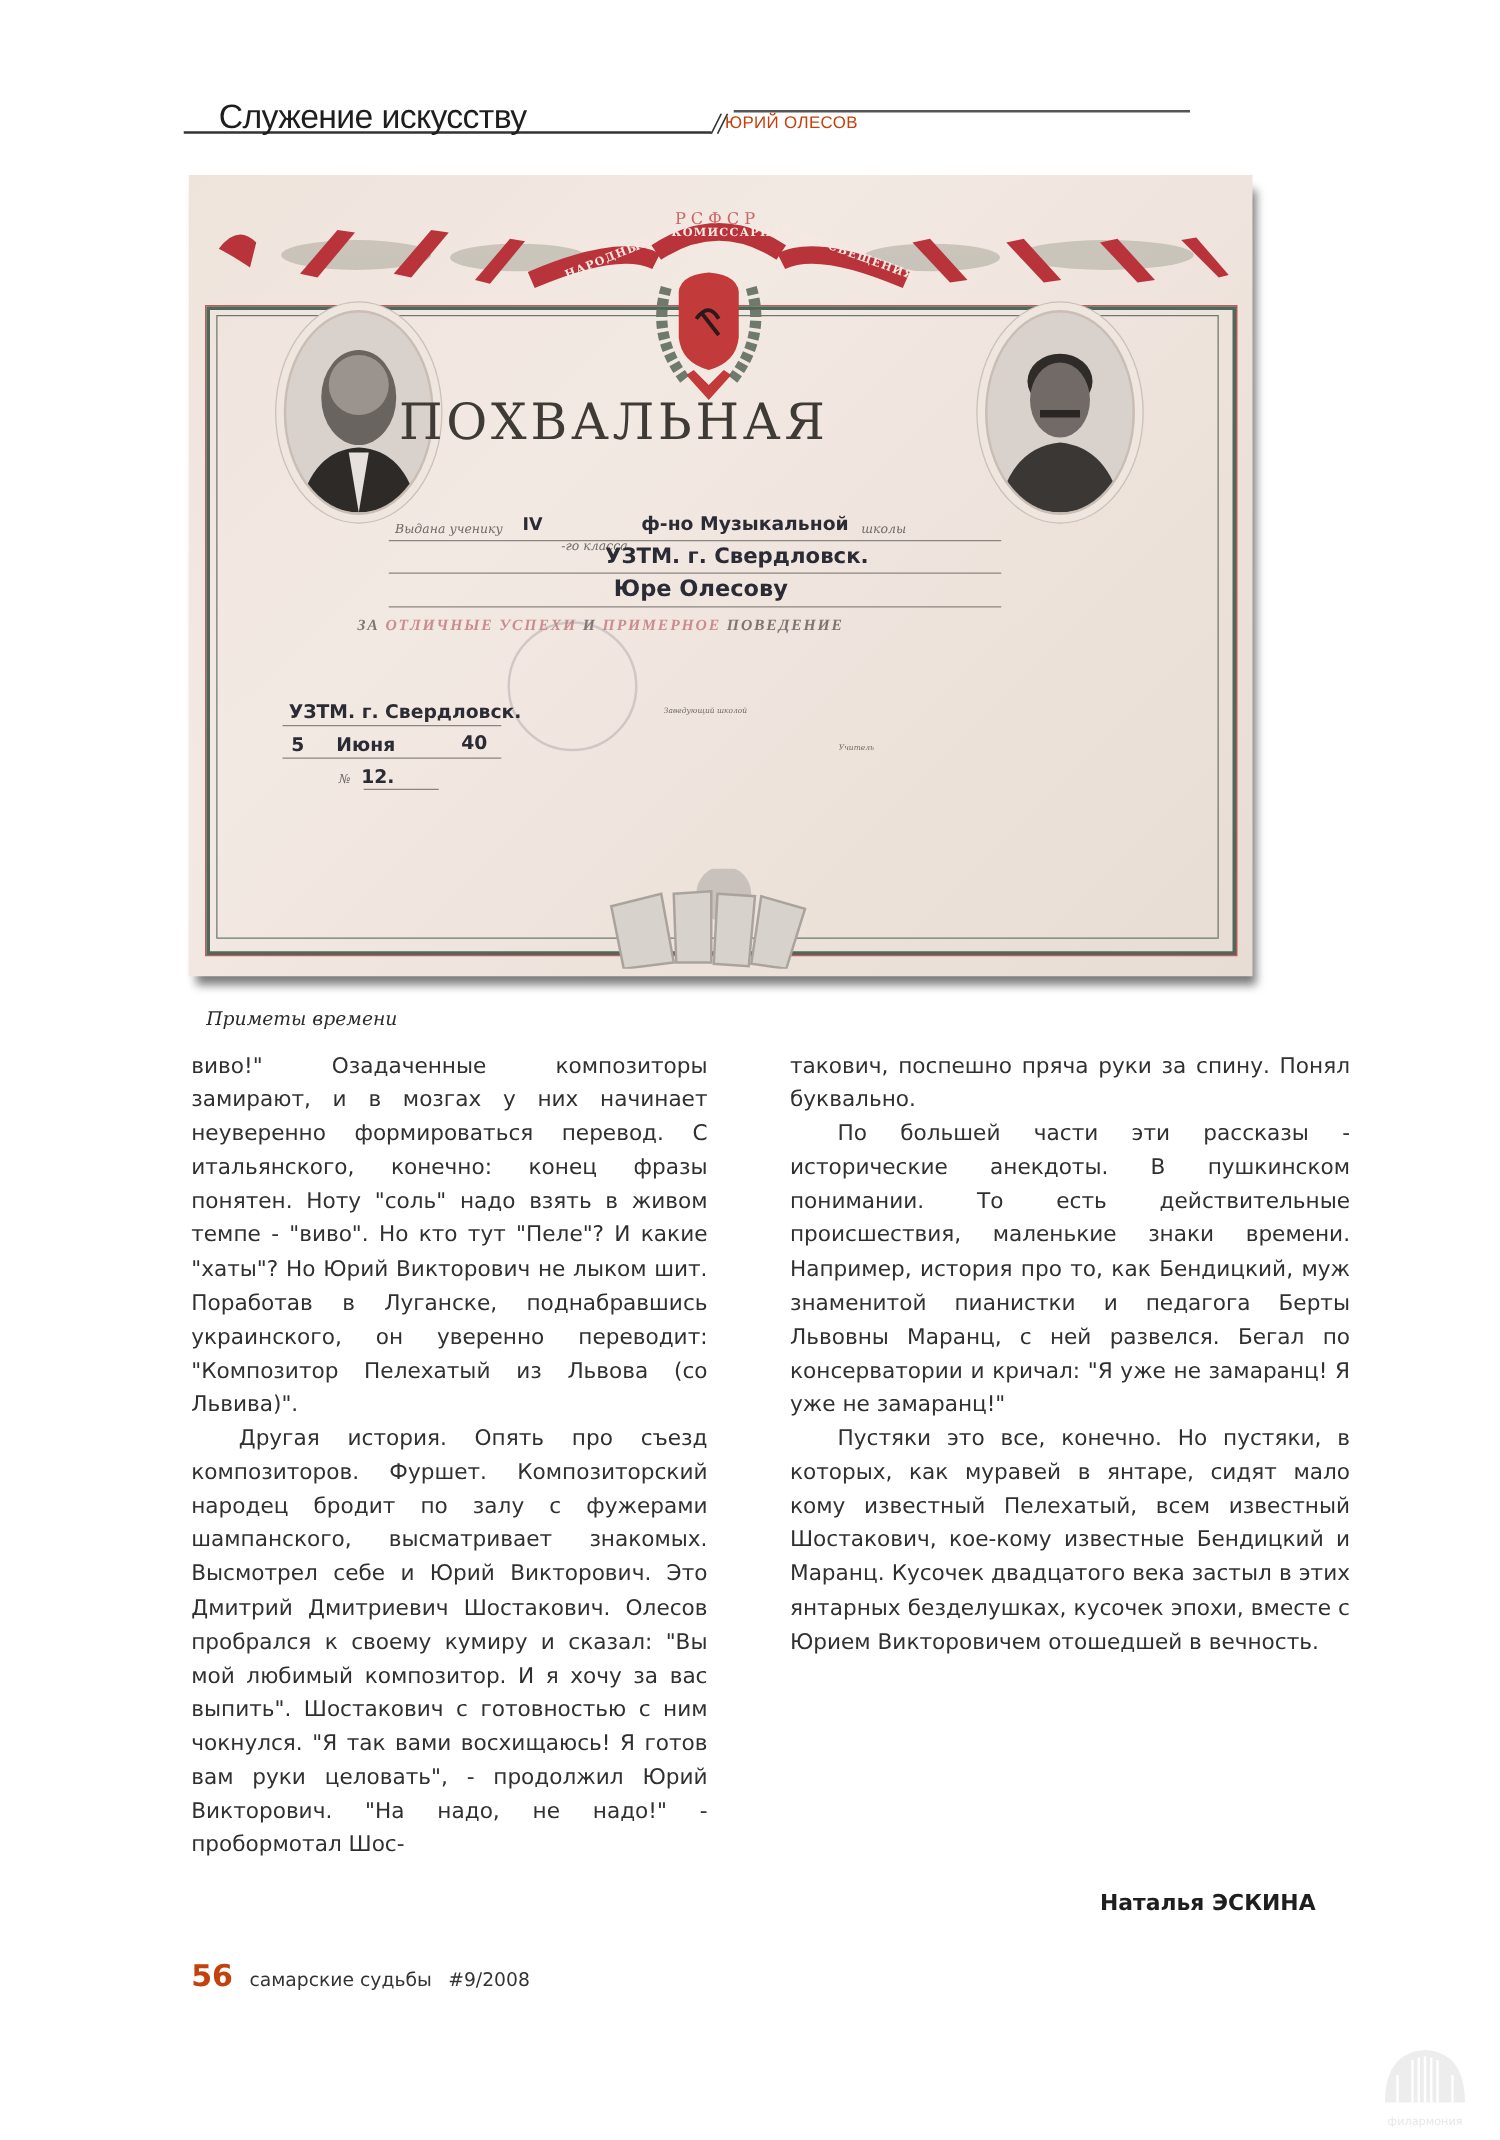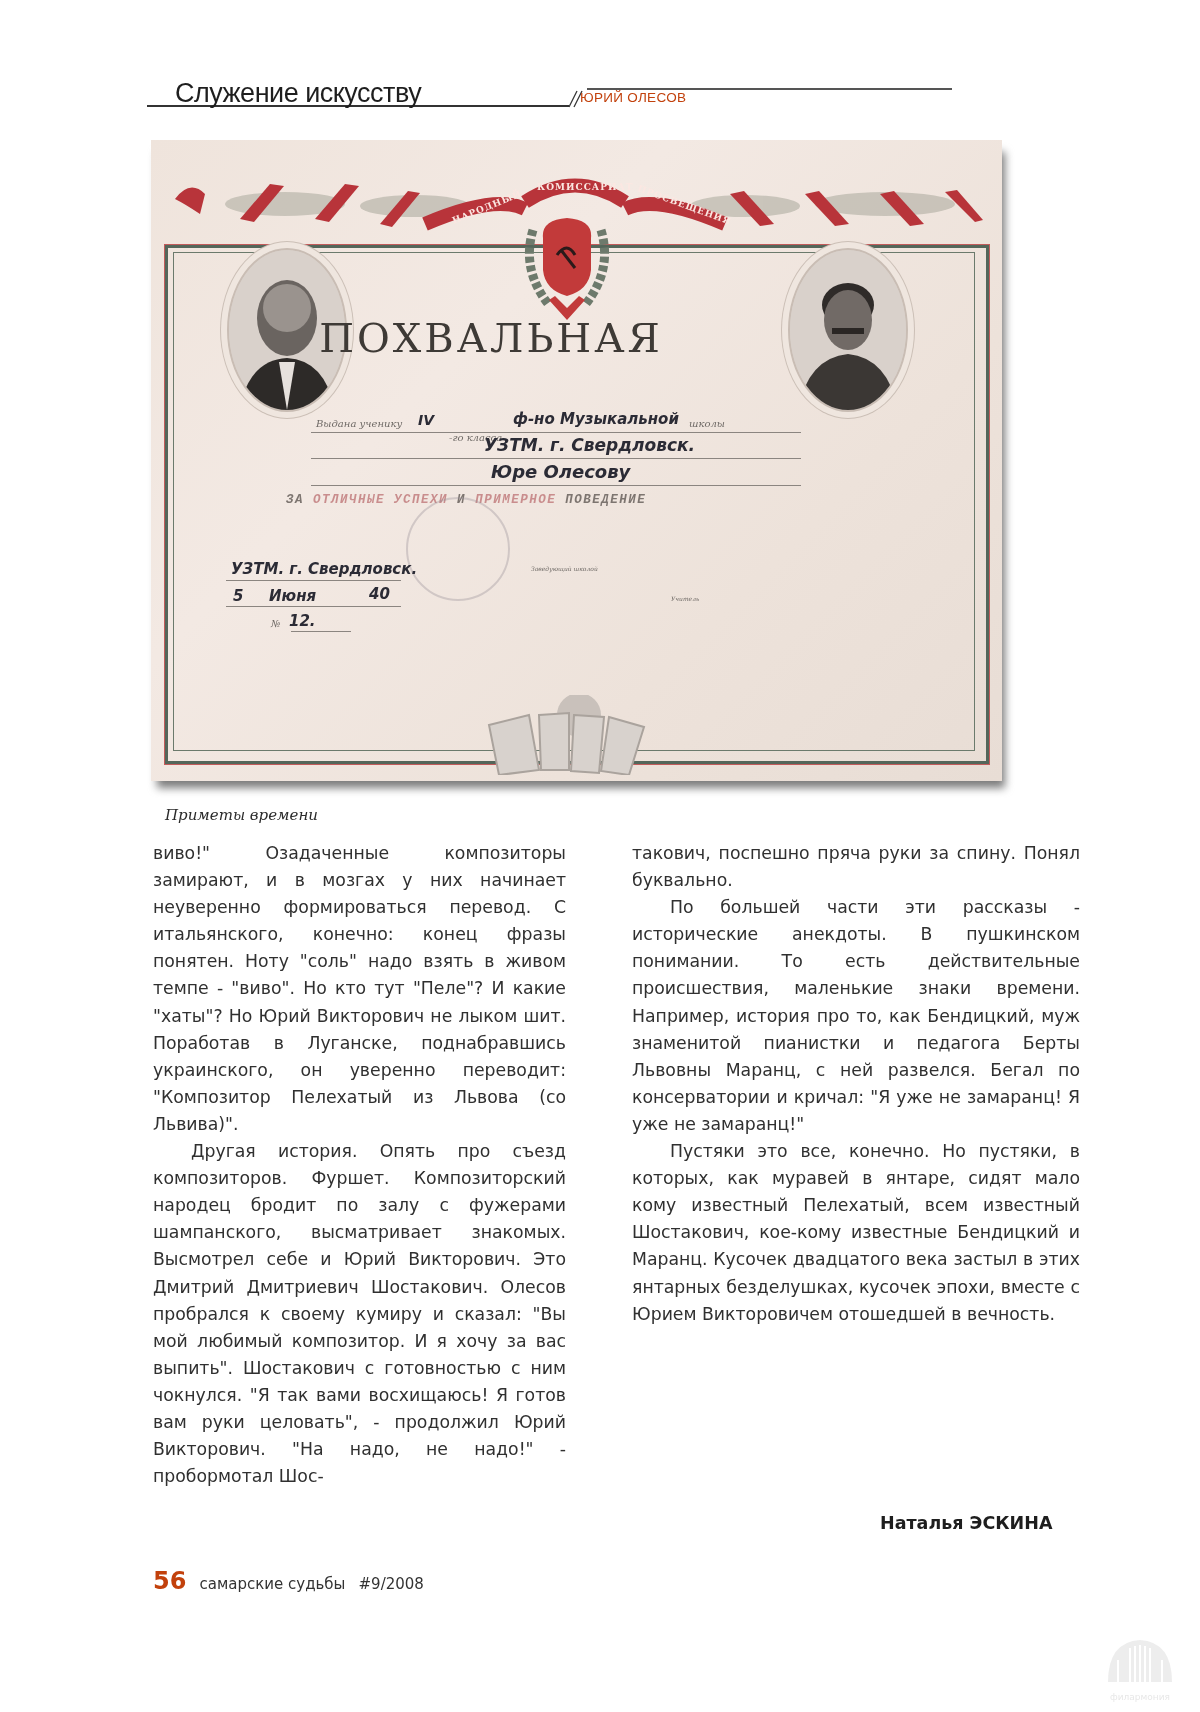--- a/index.html
+++ b/index.html
@@ -29,23 +29,23 @@
     .rsfsr { position: absolute; left: 0; width: 100%; top: 4px; text-align: center; color: #c66; font-family: "DejaVu Serif", serif; font-size: 13px; letter-spacing: 4px; }
     .ribbon-text { position: absolute; font-family: "DejaVu Serif", serif; font-size: 9px; color: #fbe7e2; font-weight: bold; letter-spacing: 1px; }
     .emblem { position: absolute; left: 368px; top: 60px; width: 96px; height: 130px; }
     .portrait { position: absolute; top: 108px; width: 116px; height: 160px; border-radius: 50%; border: 2px solid #c9bdb4; box-shadow: 0 0 0 6px #efe6df, 0 0 0 7px #cbbfb6; overflow: hidden; background: #d7cec8; }
     .portrait.left { left: 76px; }
     .portrait.right { left: 637px; }
     .cert-title { position: absolute; left: 0; width: 680px; text-align: center; font-family: "DejaVu Serif", serif; color: #3e3a36; font-size: 40px; letter-spacing: 3px; line-height: 44px; }
     .cert-title.l1 { top: 176px; }
     .cert-title.l2 { top: 222px; }
     .cert-small { position: absolute; font-family: "DejaVu Serif", serif; font-style: italic; font-size: 10px; color: #6f6a66; }
-    .hand { position: absolute; font-family: "DejaVu Sans", sans-serif; font-style: italic; font-weight: bold; color: #2b2b35; text-align: right; }
+    .hand { position: absolute; font-family: "DejaVu Sans", sans-serif; font-weight: bold; color: #2b2b35; text-align: right; }
     .cert-line { position: absolute; height: 1px; background: #8b8580; }
-    .cert-merit { position: absolute; left: 135px; top: 353px; font-family: Liberation Mono, monospace; font-style: italic; font-size: 12.5px; letter-spacing: 1.5px; color: #7d7570; font-weight: bold; }
+    .cert-merit { position: absolute; left: 135px; top: 353px; font-family: Liberation Serif, serif; font-style: italic; font-size: 12.5px; letter-spacing: 1.5px; color: #7d7570; font-weight: bold; }
     .cert-merit .red { color: #c98d8d; }
     .stamp { position: absolute; left: 255px; top: 357px; width: 100px; height: 100px; border-radius: 50%; border: 2px solid rgba(150,140,150,0.35); }
     .books { position: absolute; left: 318px; top: 555px; width: 190px; height: 80px; }
 
     
     .caption { position: absolute; left: 165px; top: 806px; font-family: "DejaVu Serif", serif; font-style: italic; font-weight: normal; font-size: 15px; color: #2a2a2a; }
 
     
     .col { position: absolute; top: 840px; font-size: 17.3px; line-height: 27.1px; color: #303030; text-align: justify; }
     .col.left { left: 153px; width: 413px; }
@@ -94,20 +94,21 @@
           <path d="M215 60 l28 -33 l12 2 l-28 34z"></path>
           <path d="M565 30 l30 32 l14 -2 l-30 -33z"></path>
           <path d="M640 30 l30 32 l14 -2 l-30 -33z"></path>
           <path d="M715 30 l30 32 l14 -2 l-30 -33z"></path>
           <path d="M780 28 l30 30 l8 -2 l-26 -30z"></path>
         </g>
         <path d="M260 60 Q330 30 360 45" stroke="#b8343a" stroke-width="14" fill="none"></path>
         <path d="M360 38 Q410 5 460 38" stroke="#b8343a" stroke-width="14" fill="none"></path>
         <path d="M460 45 Q490 30 560 60" stroke="#b8343a" stroke-width="14" fill="none"></path>
       </svg>
+      <div class="rsfsr">РСФСР</div>
       <span class="ribbon-text" style="left:285px; top:38px; transform:rotate(-22deg);">НАРОДНЫЙ</span>
       <span class="ribbon-text" style="left:372px; top:18px;">КОМИССАРИАТ</span>
       <span class="ribbon-text" style="left:470px; top:36px; transform:rotate(20deg);">ПРОСВЕЩЕНИЯ</span>
     </div>
 
     <div class="cert-frame-outer"></div>
     <div class="cert-frame-inner"></div>
 
     <svg class="emblem" viewBox="0 0 96 130">
       <path d="M14 30 Q2 70 30 105" stroke="#6d7a6c" stroke-width="9" fill="none" stroke-dasharray="6 3"></path>

